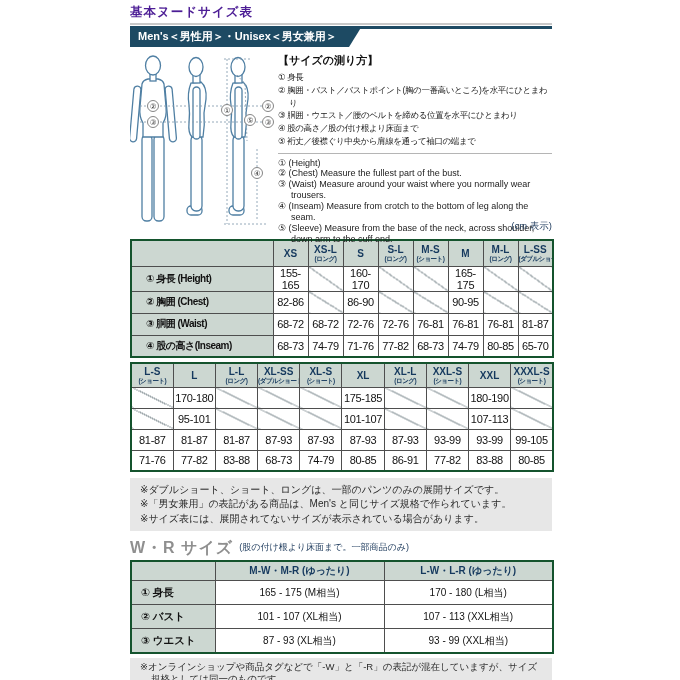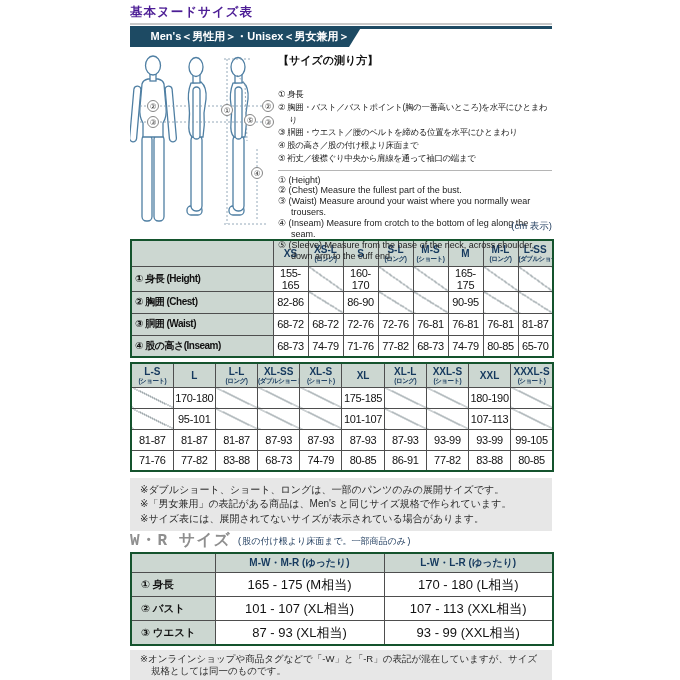--- a/index.html
+++ b/index.html
@@ -4,61 +4,61 @@
 <style>
   * { box-sizing: border-box; margin: 0; padding: 0; }
   body { width: 680px; height: 680px; background: #fff;
          font-family: "Liberation Sans", "DejaVu Sans", sans-serif; color: #222; }
   .canvas { position: relative; width: 680px; height: 680px; background: #fff; overflow: hidden; }
   .content { position: absolute; left: 130px; top: 4px; width: 422px; }
 
   .page-title { font-size: 12.5px; font-weight: bold; color: #4c1d95; letter-spacing: 1px; }
   .title-rule { height: 2px; background: #c9c9c9; margin-top: 2px; }
 
-  .banner-row { position: relative; height: 21px; margin-top: 1px; text-align: center; }
+  .banner-row { position: relative; height: 21px; margin-top: 1px; }
   .banner-topline { position: absolute; left: 0; right: 0; top: 0; height: 3px; background: #1d4a63; }
   .banner { position: absolute; left: 0; top: 0; height: 21px; width: 232px; background: #1d4a63;
             clip-path: polygon(0 0, 100% 0, calc(100% - 13px) 100%, 0 100%);
             color: #fff; font-size: 11px; font-weight: bold; line-height: 20px; padding-left: 8px; }
 
   .measure { position: relative; height: 180px; margin-top: 6px; }
   .figures { position: absolute; left: 0; top: 0; }
   .mtext { margin-left: 148px; width: 274px; }
-  .mhead { font-size: 11px; font-weight: bold; color: #111; margin-bottom: 20px; }
+  .mhead { font-size: 11px; font-weight: bold; color: #111; margin-bottom: 3px; }
   .jp-item { font-size: 8.5px; letter-spacing: -0.4px; line-height: 1.5; color: #222;
              padding-left: 11px; text-indent: -11px; }
   .mdivider { border-top: 1px solid #b5b5b5; margin: 5px 0 4px 0; }
   .en-item { font-size: 9px; line-height: 1.22; color: #222; padding-left: 13px; text-indent: -13px; }
   .unit-note { position: absolute; right: 0; bottom: 0; font-size: 9.5px; color: #1d3a5c; text-align: center; }
 
   table { border-collapse: collapse; table-layout: fixed; width: 422px; border: 2px solid #14532d; }
   th, td { border: 1px solid #4e4e4e; overflow: hidden; }
   th { background: #ccd7d1; color: #15395e; vertical-align: middle; height: 26px; padding: 1px 0; }
   .sz { font-size: 10px; font-weight: bold; line-height: 1.1; text-align: center; }
   .sub { font-size: 6.5px; font-weight: bold; line-height: 1.1; text-align: center; white-space: nowrap; letter-spacing: -0.5px; }
   td.v { height: 22px; text-align: center; font-size: 11px; letter-spacing: -0.3px; color: #111; background: #fff; }
   td.lbl { background: #ccd7d1; font-size: 10px; font-weight: bold; color: #111;
-           text-align: left; padding-left: 3px; letter-spacing: -0.5px; }
+           text-align: left; padding-left: 14px; letter-spacing: -0.5px; }
   td.diag { background:
       linear-gradient(to top right,
         transparent calc(50% - 0.6px), #9aa4a8 calc(50% - 0.6px),
         #9aa4a8 calc(50% + 0.6px), transparent calc(50% + 0.6px)) #fff; height: 22px; }
   .t2 td.v, .t2 td.diag { height: 21px; }
   .t2 th { height: 24px; }
   .mt4 { margin-top: 4px; } .mt6 { margin-top: 6px; }
 
   .notes { background: #e7e7e7; margin-top: 6px; padding: 5px 10px; }
   .note-line { font-size: 10px; line-height: 1.43; color: #2a2a2a; padding-left: 11px; text-indent: -11px; }
 
-  .wr-head-row { height: 18px; display: flex; align-items: flex-end; font-family: Liberation Mono, monospace; }
+  .wr-head-row { margin-top: 8px; height: 18px; display: flex; align-items: center; }
   .wr-heading { font-size: 16px; font-weight: bold; color: #8f8f8f; letter-spacing: 1px; line-height: 1; }
   .wr-subheading { font-size: 9px; color: #1d3a5c; margin-left: 6px; line-height: 1.3; }
   .t3 { margin-top: 3px; }
   .t3 th { height: 20px; font-size: 10px; font-weight: bold; }
-  .t3 td.v { height: 24px; font-size: 13px; letter-spacing: 0; }
+  .t3 td.v { height: 24px; font-size: 10px; letter-spacing: 0; }
   .t3 td.lbl { font-size: 10.5px; padding-left: 9px; letter-spacing: 0; }
 
   .notes-wr { background: #e7e7e7; margin-top: 4px; padding: 3px 10px 4px 10px; }
   .notes-wr .note-line { font-size: 9.5px; line-height: 1.32; }
 
   svg .body { fill: #fff; stroke: #4f7fa3; stroke-width: 1.3; }
   svg .dash { fill: none; stroke: #8aa0b2; stroke-width: 0.9; stroke-dasharray: 2 2; }
   svg .mkc { fill: #fff; stroke: #777; stroke-width: 0.9; }
   svg .mkt { font-size: 7.5px; fill: #333; text-anchor: middle; font-family: "Liberation Sans", sans-serif; }
 </style>

